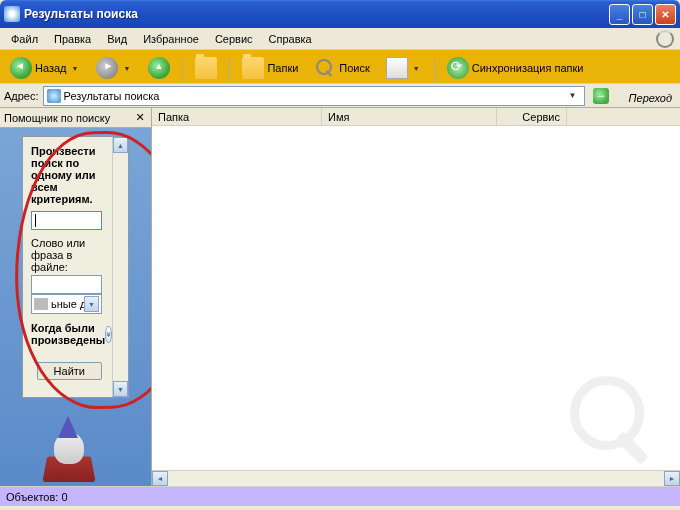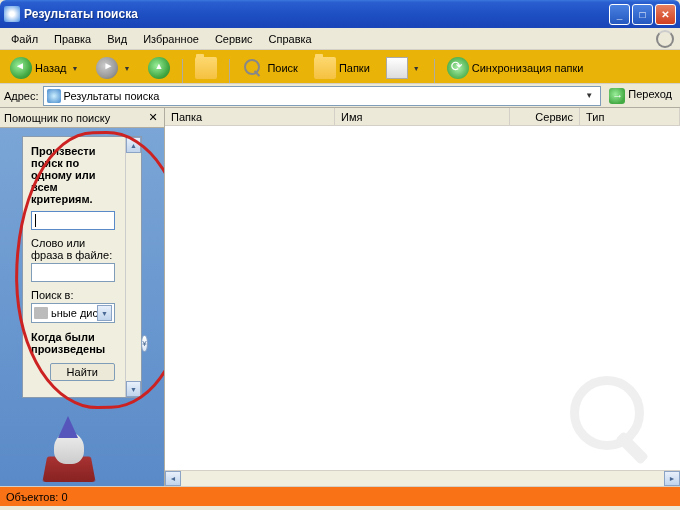--- a/index.html
+++ b/index.html
@@ -32,64 +32,64 @@
 .icon-search::after { content: ""; position: absolute; width: 2px; height: 7px; background: #888; left: 14px; top: 13px; transform: rotate(-45deg); }
 .icon-sync { background: radial-gradient(circle, #aea 0%, #4a4 80%); border-radius: 50%; position: relative; }
 .icon-sync::after { content: "⟳"; position: absolute; left: 4px; top: 1px; color: white; font-size: 14px; }
 .icon-views { background: linear-gradient(#fff, #ddd); border: 1px solid #aaa; position: relative; }
 .dd-arrow { font-size: 7px; color: #333; cursor: pointer; padding: 0 2px; }
 .sep { width: 1px; height: 24px; background: #b0ada0; margin: 0 2px; }
 .addrbar { height: 24px; background: #ece9d8; display: flex; align-items: center; padding: 0 4px; gap: 4px; border-bottom: 1px solid #b0ada0; }
 .addr-input { flex: 1; height: 20px; border: 1px solid #7f9db9; background: white; display: flex; align-items: center; padding: 0 3px; gap: 3px; }
 .addr-icon { width: 14px; height: 14px; background: radial-gradient(circle, #cef, #48c); border-radius: 2px; }
 .addr-dd { width: 16px; text-align: center; cursor: pointer; font-size: 8px; color: #333; }
-.go-btn { display: flex; align-items: flex-start; gap: 3px; padding: 1px 4px; cursor: pointer; }
+.go-btn { display: flex; align-items: flex-end; gap: 20px; padding: 1px 4px; cursor: pointer; font-style: italic; }
 .go-icon { width: 16px; height: 16px; background: radial-gradient(circle at 40% 40%, #9e9, #4a4 70%); border-radius: 3px; position: relative; }
 .go-icon::after { content: "→"; position: absolute; left: 3px; top: 0px; color: white; font-size: 11px; font-weight: bold; }
 .workspace { display: flex; height: 378px; }
-.sidepanel { width: 165px; background: #ece9d8; display: flex; flex-direction: column; border-right: 1px solid #b0ada0; }
+.sidepanel { width: 152px; background: #ece9d8; display: flex; flex-direction: column; border-right: 1px solid #b0ada0; }
 .sidepanel-hdr { height: 20px; display: flex; align-items: center; padding: 0 4px; background: #ece9d8; border-bottom: 1px solid #b0ada0; }
 .sidepanel-hdr-text { flex: 1; }
 .close-x { width: 14px; height: 14px; display: flex; align-items: center; justify-content: center; cursor: pointer; font-size: 11px; }
 .search-pane { flex: 1; background: linear-gradient(to bottom, #7aa5d6 0%, #5a8ac8 100%); padding: 8px 22px; overflow: hidden; position: relative; }
 .search-box { background: #f0eedf; border: 1px solid #8a9bb0; padding: 8px; position: relative; height: 262px; }
 .search-box .sb-scroll { position: absolute; right: 0; top: 0; bottom: 0; width: 16px; background: #ece9d8; border-left: 1px solid #ccc; }
 .sb-scroll .sb-btn { height: 16px; background: linear-gradient(#e8f0fb, #c0d4ec); border: 1px solid #8ba4c5; display: flex; align-items: center; justify-content: center; font-size: 7px; color: #4a6a95; cursor: pointer; }
 .sb-scroll .sb-track { position: absolute; top: 16px; bottom: 16px; left: 0; right: 0; background: #f0eedf; }
 .sb-scroll .sb-btn.bot { position: absolute; bottom: 0; left: 0; right: 0; }
 .sb-content { margin-right: 18px; }
 .sb-title { font-weight: bold; margin-bottom: 6px; }
 .sb-label { margin-top: 7px; margin-bottom: 2px; }
 .sb-input { width: 100%; height: 19px; border: 1px solid #7f9db9; padding: 1px 3px; background: white; }
 .sb-input.focused { border: 1px solid #5a8ac8; }
 .sb-select { width: 100%; height: 20px; border: 1px solid #7f9db9; background: white; display: flex; align-items: center; padding: 0 2px; }
 .sb-sel-icon { width: 14px; height: 12px; background: #bbb; border-radius: 1px; margin-right: 3px; }
 .sb-sel-text { flex: 1; overflow: hidden; white-space: nowrap; }
 .sb-sel-dd { width: 15px; height: 16px; background: linear-gradient(#e8f0fb,#c0d4ec); border: 1px solid #8ba4c5; display: flex; align-items: center; justify-content: center; font-size: 7px; color: #4a6a95; cursor: pointer; }
-.sb-expand { display: flex; align-items: center; margin-top: 8px; gap: 36px; }
+.sb-expand { display: flex; align-items: center; margin-top: 8px; }
 .sb-expand-text { font-weight: bold; flex: 1; }
 .sb-chev { width: 17px; height: 17px; border: 1px solid #8ba4c5; border-radius: 50%; background: linear-gradient(#fff,#dce8f6); display: flex; align-items: center; justify-content: center; font-size: 8px; color: #4a6a95; cursor: pointer; }
-.sb-find-row { text-align: right; margin-top: 8px; }
+.sb-find-row { text-align: right; margin-top: 16px; }
 .sb-find { padding: 2px 16px; border: 1px solid #7f9db9; background: #ece9d8; cursor: pointer; border-radius: 2px; }
 .red-circle { position: absolute; border: 3px solid #c22; border-radius: 50% 50% 50% 50% / 58% 50% 50% 50%; left: -8px; top: -6px; width: 174px; height: 278px; pointer-events: none; transform: rotate(-1deg); }
 .mascot { position: absolute; bottom: 4px; left: 40px; width: 60px; height: 70px; }
 .mascot .book { position: absolute; bottom: 0; left: 5px; width: 48px; height: 28px; background: linear-gradient(#a33,#822); border-radius: 3px; transform: perspective(60px) rotateX(25deg); }
 .mascot .body { position: absolute; bottom: 18px; left: 14px; width: 30px; height: 32px; background: linear-gradient(#eee,#ccc); border-radius: 50% 50% 40% 40%; }
 .mascot .hat { position: absolute; top: 4px; left: 18px; width: 0; height: 0; border-left: 10px solid transparent; border-right: 10px solid transparent; border-bottom: 22px solid #55b; }
 .main-area { flex: 1; display: flex; flex-direction: column; background: white; position: relative; }
 .col-hdrs { height: 18px; background: #ece9d8; display: flex; border-bottom: 1px solid #d4d0c8; }
 .col-hdr { border-right: 1px solid #d4d0c8; padding: 2px 6px; cursor: pointer; display: flex; align-items: center; }
 .content-msg { padding: 6px 8px; color: #333; }
 .watermark { position: absolute; right: 20px; bottom: 20px; width: 90px; height: 90px; opacity: 0.13; }
 .watermark::before { content: ""; position: absolute; width: 56px; height: 56px; border: 9px solid #888; border-radius: 50%; left: 0; top: 0; }
 .watermark::after { content: ""; position: absolute; width: 12px; height: 36px; background: #888; left: 56px; top: 54px; transform: rotate(-45deg); border-radius: 4px; }
 .hscroll { height: 16px; background: #ece9d8; display: flex; border-top: 1px solid #d4d0c8; margin-top: auto; }
 .hs-btn { width: 16px; background: linear-gradient(#e8f0fb,#c0d4ec); border: 1px solid #8ba4c5; display: flex; align-items: center; justify-content: center; font-size: 7px; color: #4a6a95; cursor: pointer; }
 .hs-track { flex: 1; background: #f0eedf; }
-.statusbar { height: 20px; background: #f97316; border-top: 1px solid #d4d0c8; display: flex; align-items: center; padding: 0 6px; }
+.statusbar { height: 20px; background: #c4b5fd; border-top: 1px solid #d4d0c8; display: flex; align-items: center; padding: 0 6px; }
 .cursor-caret { display: inline-block; width: 1px; height: 13px; background: #000; vertical-align: middle; }
 </style>
 </head>
 <body>
 
 <div class="titlebar">
   <span class="titlebar-icon"></span>
   <span class="titlebar-text">Результаты поиска</span>
   <div class="win-btns">
     <div class="win-btn min">_</div>
@@ -120,26 +120,26 @@
   </div>
   <div class="tb-btn">
     <span class="tb-icon icon-up"></span>
   </div>
   <div class="sep"></div>
   <div class="tb-btn">
     <span class="tb-icon icon-folder"></span>
   </div>
   <div class="sep"></div>
   <div class="tb-btn">
+    <span class="tb-icon icon-folder"></span>
+    <span>Папки</span>
+  </div>
+  <div class="tb-btn">
     <span class="tb-icon icon-search"></span>
     <span>Поиск</span>
-  </div>
-  <div class="tb-btn">
-    <span class="tb-icon icon-folder"></span>
-    <span>Папки</span>
   </div>
   <div class="tb-btn">
     <span class="tb-icon icon-views"></span>
     <span class="dd-arrow">▼</span>
   </div>
   <div class="sep"></div>
   <div class="tb-btn">
     <span class="tb-icon icon-sync"></span>
     <span>Синхронизация папки</span>
   </div>
@@ -170,21 +170,20 @@
         <div class="sb-scroll">
           <div class="sb-btn">▲</div>
           <div class="sb-track"></div>
           <div class="sb-btn bot">▼</div>
         </div>
         <div class="sb-content">
           <div class="sb-title">Произвести поиск по одному или всем критериям.</div>
           <div class="sb-input focused"><span class="cursor-caret"></span></div>
           <div class="sb-label">Слово или фраза в файле:</div>
           <input class="sb-input" value="" style="">
-          <div class="sb-label">Поиск в:</div>
           <div class="sb-select">
             <span class="sb-sel-icon"></span>
             <span class="sb-sel-text">ьные диски (C:;D:)</span>
             <span class="sb-sel-dd">▼</span>
           </div>
           <div class="sb-expand">
             <span class="sb-expand-text">Когда были произведены</span>
             <span class="sb-chev">¥</span>
           </div>
           <div class="sb-find-row">
@@ -199,21 +198,20 @@
           <div class="hat"></div>
       </div>
     </div>
   </div>
 
   <div class="main-area">
     <div class="col-hdrs">
       <div class="col-hdr" style="width:170px">Папка</div>
       <div class="col-hdr" style="width:175px">Имя</div>
       <div class="col-hdr" style="width:70px;justify-content:flex-end">Сервис</div>
-      <div class="col-hdr" style="flex:1">Тип</div>
     </div>
     <div class="watermark"></div>
     <div class="hscroll">
       <div class="hs-btn">◄</div>
       <div class="hs-track"></div>
       <div class="hs-btn">►</div>
     </div>
   </div>
 </div>
 

